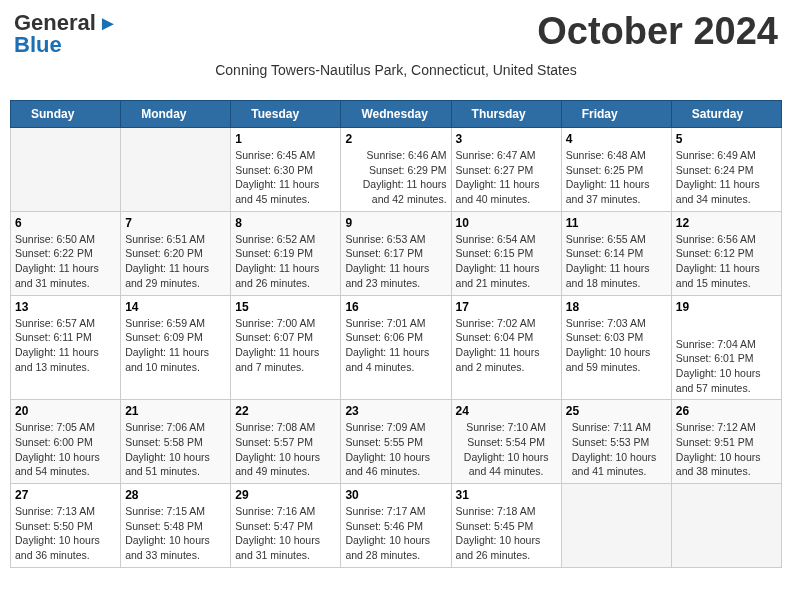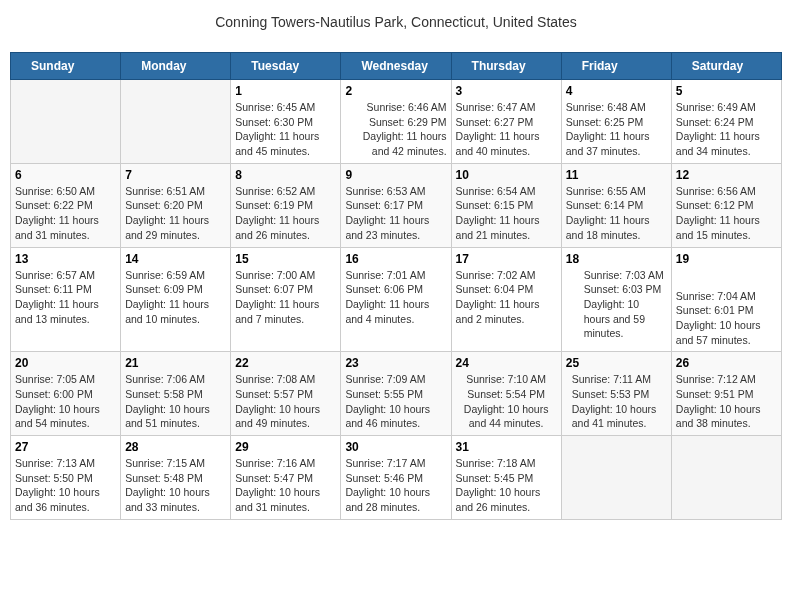--- a/index.html
+++ b/index.html
@@ -77,20 +77,32 @@
       background: #f9f9f9;
     }
     .row-alt td:not(.empty) {
       background: #f0f4f8;
     }
   </style>
 </head>
 <body>
 
 <div class="header">
+  <div class="logo">
+    <div class="logo-row">
+      <div>
+        <div style="display:flex;align-items:center;gap:2px;">
+          <span style="font-size:22px;font-weight:bold;color:#333;">General</span>
+          <span style="color:#1a6fb5;font-size:20px;">►</span>
+        </div>
+        <div style="font-size:22px;font-weight:bold;color:#1a6fb5;margin-top:-4px;">Blue</div>
+      </div>
+    </div>
+  </div>
+  <div class="month-title">October 2024</div>
 </div>
 
 <div class="subtitle">Conning Towers-Nautilus Park, Connecticut, United States</div>
 
 <table class="calendar">
   <thead>
     <tr>
     <th>Sunday</th>
         <th>Monday</th>
         <th>Tuesday</th>
@@ -205,21 +217,21 @@
 Daylight: 11 hours and 4 minutes.</div>
         </td>
         <td>
           <span class="day-num">17</span>
           <div class="day-detail" style="white-space: pre-line;">Sunrise: 7:02 AM
 Sunset: 6:04 PM
 Daylight: 11 hours and 2 minutes.</div>
         </td>
         <td>
           <span class="day-num">18</span>
-          <div class="day-detail" style="white-space: pre-line; margin-left: 18px;">Sunrise: 7:03 AM
+          <div class="day-detail" style="white-space: pre-line;">Sunrise: 7:03 AM
 Sunset: 6:03 PM
 Daylight: 10 hours and 59 minutes.</div>
         </td>
         <td>
           <span class="day-num">19</span>
           <div class="day-detail" style="white-space: pre-line; margin-top: 23px;">Sunrise: 7:04 AM
 Sunset: 6:01 PM
 Daylight: 10 hours and 57 minutes.</div>
         </td>
       </tr>

